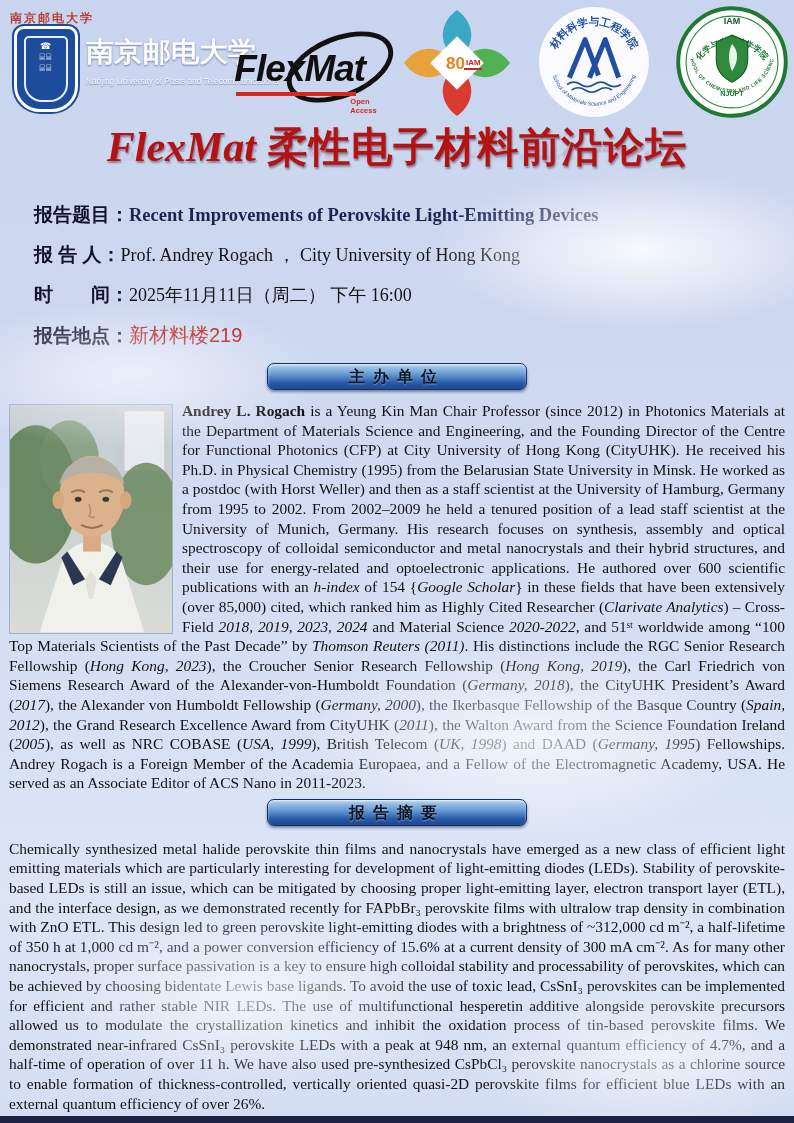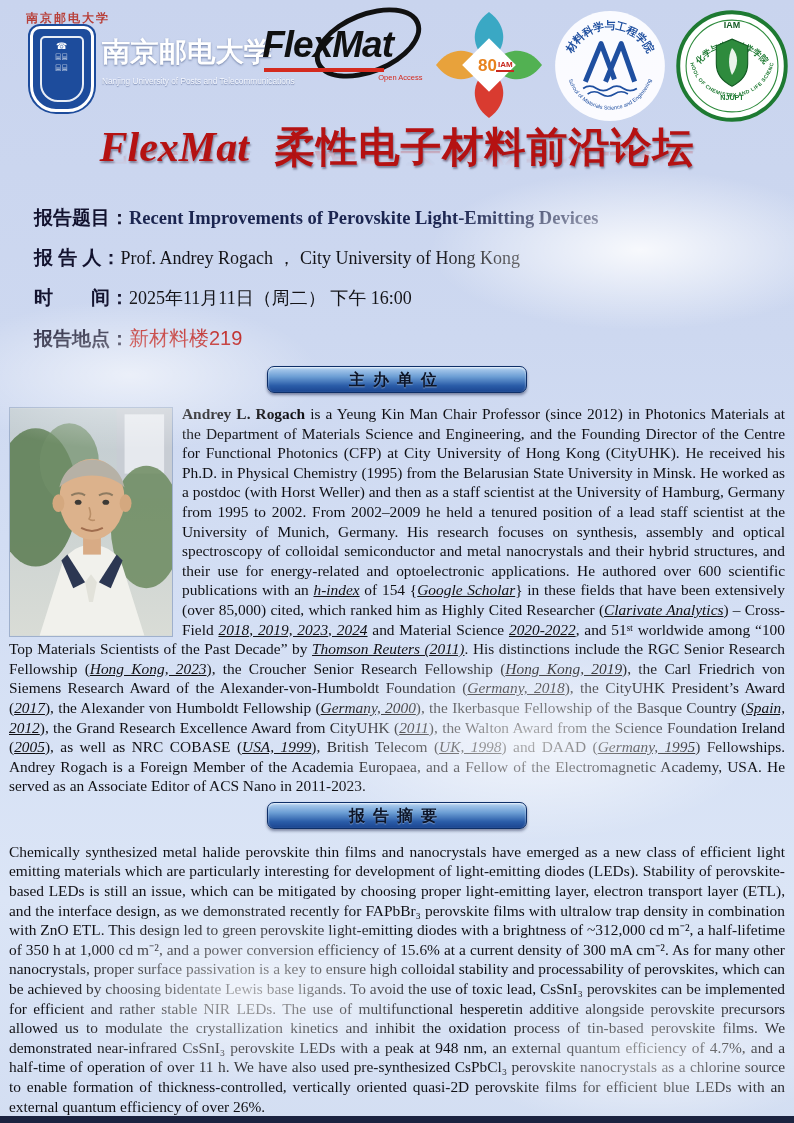--- a/index.html
+++ b/index.html
@@ -10,21 +10,21 @@
   }
   .cloud { position:absolute; border-radius:50%; pointer-events:none;
     background: radial-gradient(closest-side, rgba(255,255,255,.85), rgba(255,255,255,0)); }
   .c1 { left:430px; top:170px; width:420px; height:160px; }
   .c2 { left:-60px; top:300px; width:380px; height:150px; opacity:.7; }
   .c3 { left:300px; top:640px; width:460px; height:200px; opacity:.8; }
   .c4 { left:40px; top:900px; width:420px; height:190px; opacity:.75; }
   .c5 { left:470px; top:980px; width:360px; height:150px; opacity:.7; }
 
   
-  .logo-bar { position:relative; display:flex; align-items:flex-start; gap:10px; padding:10px 6px 0 24px; height:118px; }
+  .logo-bar { position:relative; display:flex; align-items:flex-end; gap:26px; padding:10px 6px 0 8px; height:118px; }
   .njupt-block { position:relative; width:232px; height:108px; }
   .njupt-redseal { position:absolute; left:2px; top:0px; font-size:12px; color:#b8403a; font-weight:bold;
     letter-spacing:2px; font-family:"Liberation Serif", serif; }
   .njupt-shield { position:absolute; left:6px; top:16px; width:64px; height:86px;
     background:#1d4c9c; border:3px solid #ffffff; border-radius:10px 10px 26px 26px;
     box-shadow:0 0 0 2px #1d4c9c; }
   .njupt-shield .inner { position:absolute; left:7px; top:7px; right:7px; bottom:7px;
     border:2px solid rgba(255,255,255,.9); border-radius:5px 5px 18px 18px; }
   .njupt-shield .glyphs { position:absolute; left:10px; top:12px; right:10px; color:#fff;
     font-size:9px; line-height:11px; letter-spacing:1px; text-align:center; overflow:hidden; height:56px; }
@@ -34,34 +34,34 @@
   .njupt-en { margin-top:6px; font-size:8.3px; color:#f4f7ff; white-space:nowrap;
     font-family:"Liberation Sans", sans-serif; text-shadow:0 1px 1px rgba(40,60,110,.5); }
 
   .flexmat-block { position:relative; width:168px; height:84px; }
   .flexmat-swoosh { position:absolute; left:52px; top:2px; width:112px; height:62px;
     border:5px solid #111; border-radius:50%; transform:rotate(-22deg); }
   .flexmat-word { position:absolute; left:2px; top:14px; font-family:"Liberation Sans", sans-serif;
     font-style:italic; font-weight:bold; font-size:37px; color:#101010; letter-spacing:-1px; }
   .flexmat-underline { position:absolute; left:4px; top:58px; width:120px; height:4px; background:#d42a1e; }
   .flexmat-oa { position:absolute; left:118px; top:63px; font-size:7.5px; color:#d42a1e;
-    font-family:"Liberation Sans", sans-serif; font-weight:normal; }
+    font-family:"Liberation Sans", sans-serif; font-weight:bold; }
 
   .iam80-block { position:relative; width:110px; height:110px;text-decoration:underline; }
   .iam80-block svg { display:block; }
 
   .seal-block { position:relative; width:112px; height:112px; }
   .seal-block svg { display:block; }
 
   
   .title-wrap { position:relative; text-align:center; margin-top:8px; line-height:1; }
   .title-line { display:inline-block; white-space:nowrap; color:#b51212;
     text-shadow:1px 2px 2px rgba(30,30,60,.45); }
   .title-latin { font-family:"Liberation Serif", serif; font-style:italic; font-weight:bold; font-size:42px; }
-  .title-cn { font-family:Liberation Mono, monospace; font-weight:bold; font-size:41px; letter-spacing:1px; }
+  .title-cn { font-family:Liberation Serif, serif; font-weight:bold; font-size:41px; letter-spacing:1px; }
   .title-mirror { height:20px; overflow:hidden; opacity:.25; transform:scaleY(-1); transform-origin:top;
     -webkit-mask-image:linear-gradient(to top, rgba(0,0,0,.9), transparent 75%);
     mask-image:linear-gradient(to top, rgba(0,0,0,.9), transparent 75%); filter:blur(.4px); }
 
   
   .info { margin:14px 0 0 34px; }
   .info-row { margin-bottom:14px; white-space:nowrap; }
   .info-label { font-family:"Liberation Sans", sans-serif; font-weight:bold; font-size:19px; color:#12122e; }
   .info-value { font-size:18px; color:#15151c; }
   .row-title .info-value { font-weight:bold; color:#1b2550; font-family:"Liberation Serif", serif; font-size:18.5px; }
@@ -73,21 +73,21 @@
     background:linear-gradient(180deg,#b5d2f1 0%, #6d9fd5 38%, #2a5cA8 75%, #1b4590 100%);
     border:1px solid #0e2f68; box-shadow:0 2px 3px rgba(10,20,60,.45), inset 0 1px 2px rgba(255,255,255,.75);
     text-align:center; line-height:26px; }
   .pill span { font-family:"Liberation Serif", serif; font-weight:bold; font-size:16px;
     letter-spacing:8px; color:#0d1528; text-shadow:0 1px 1px rgba(255,255,255,.35); }
 
   
   .bio, .abstract { margin:11px 9px 0 9px; text-align:justify; font-size:15.4px; line-height:19.6px; color:#101014; }
   .portrait { float:left; width:164px; height:230px; margin:3px 9px 2px 0; border:1px solid #9fb0cc; background:#cfd6da; }
   .seg-b { font-weight:bold; }
-  .seg-i { font-style:italic;text-decoration:underline; }
+  .seg-i { font-style:italic; }
   .abstract { margin-top:13px; }
 
   .footer-bar { position:absolute; left:0; bottom:0; width:794px; height:7px; background:#1b2340; }
 </style>
 </head>
 <body>
 
 <div class="page">
   <div class="cloud c1"></div>
   <div class="cloud c2"></div>

